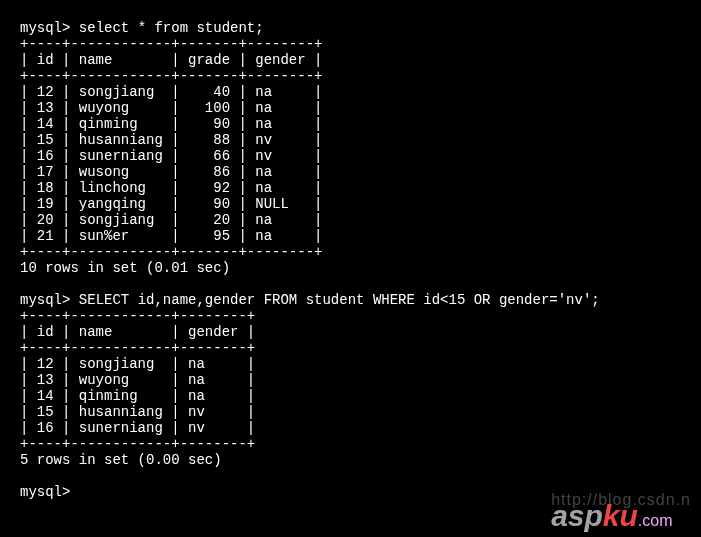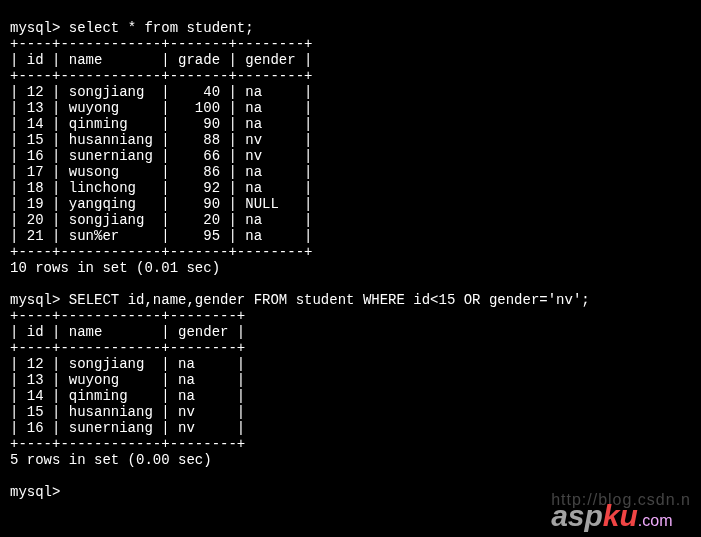--- a/index.html
+++ b/index.html
@@ -9,21 +9,21 @@
     color: #fff;
     font-family: "Courier New", Consolas, monospace;
     font-size: 14px;
     line-height: 16px;
     width: 701px;
     height: 537px;
     overflow: hidden;
     position: relative;
   }
   .terminal {
-    padding: 4px 10px;
+    padding: 4px 20px;
     white-space: pre;
   }
   .watermark {
     position: absolute;
     right: 10px;
     bottom: 8px;
     text-align: left;
     font-family: Arial, sans-serif;
   }
   .watermark .url {

